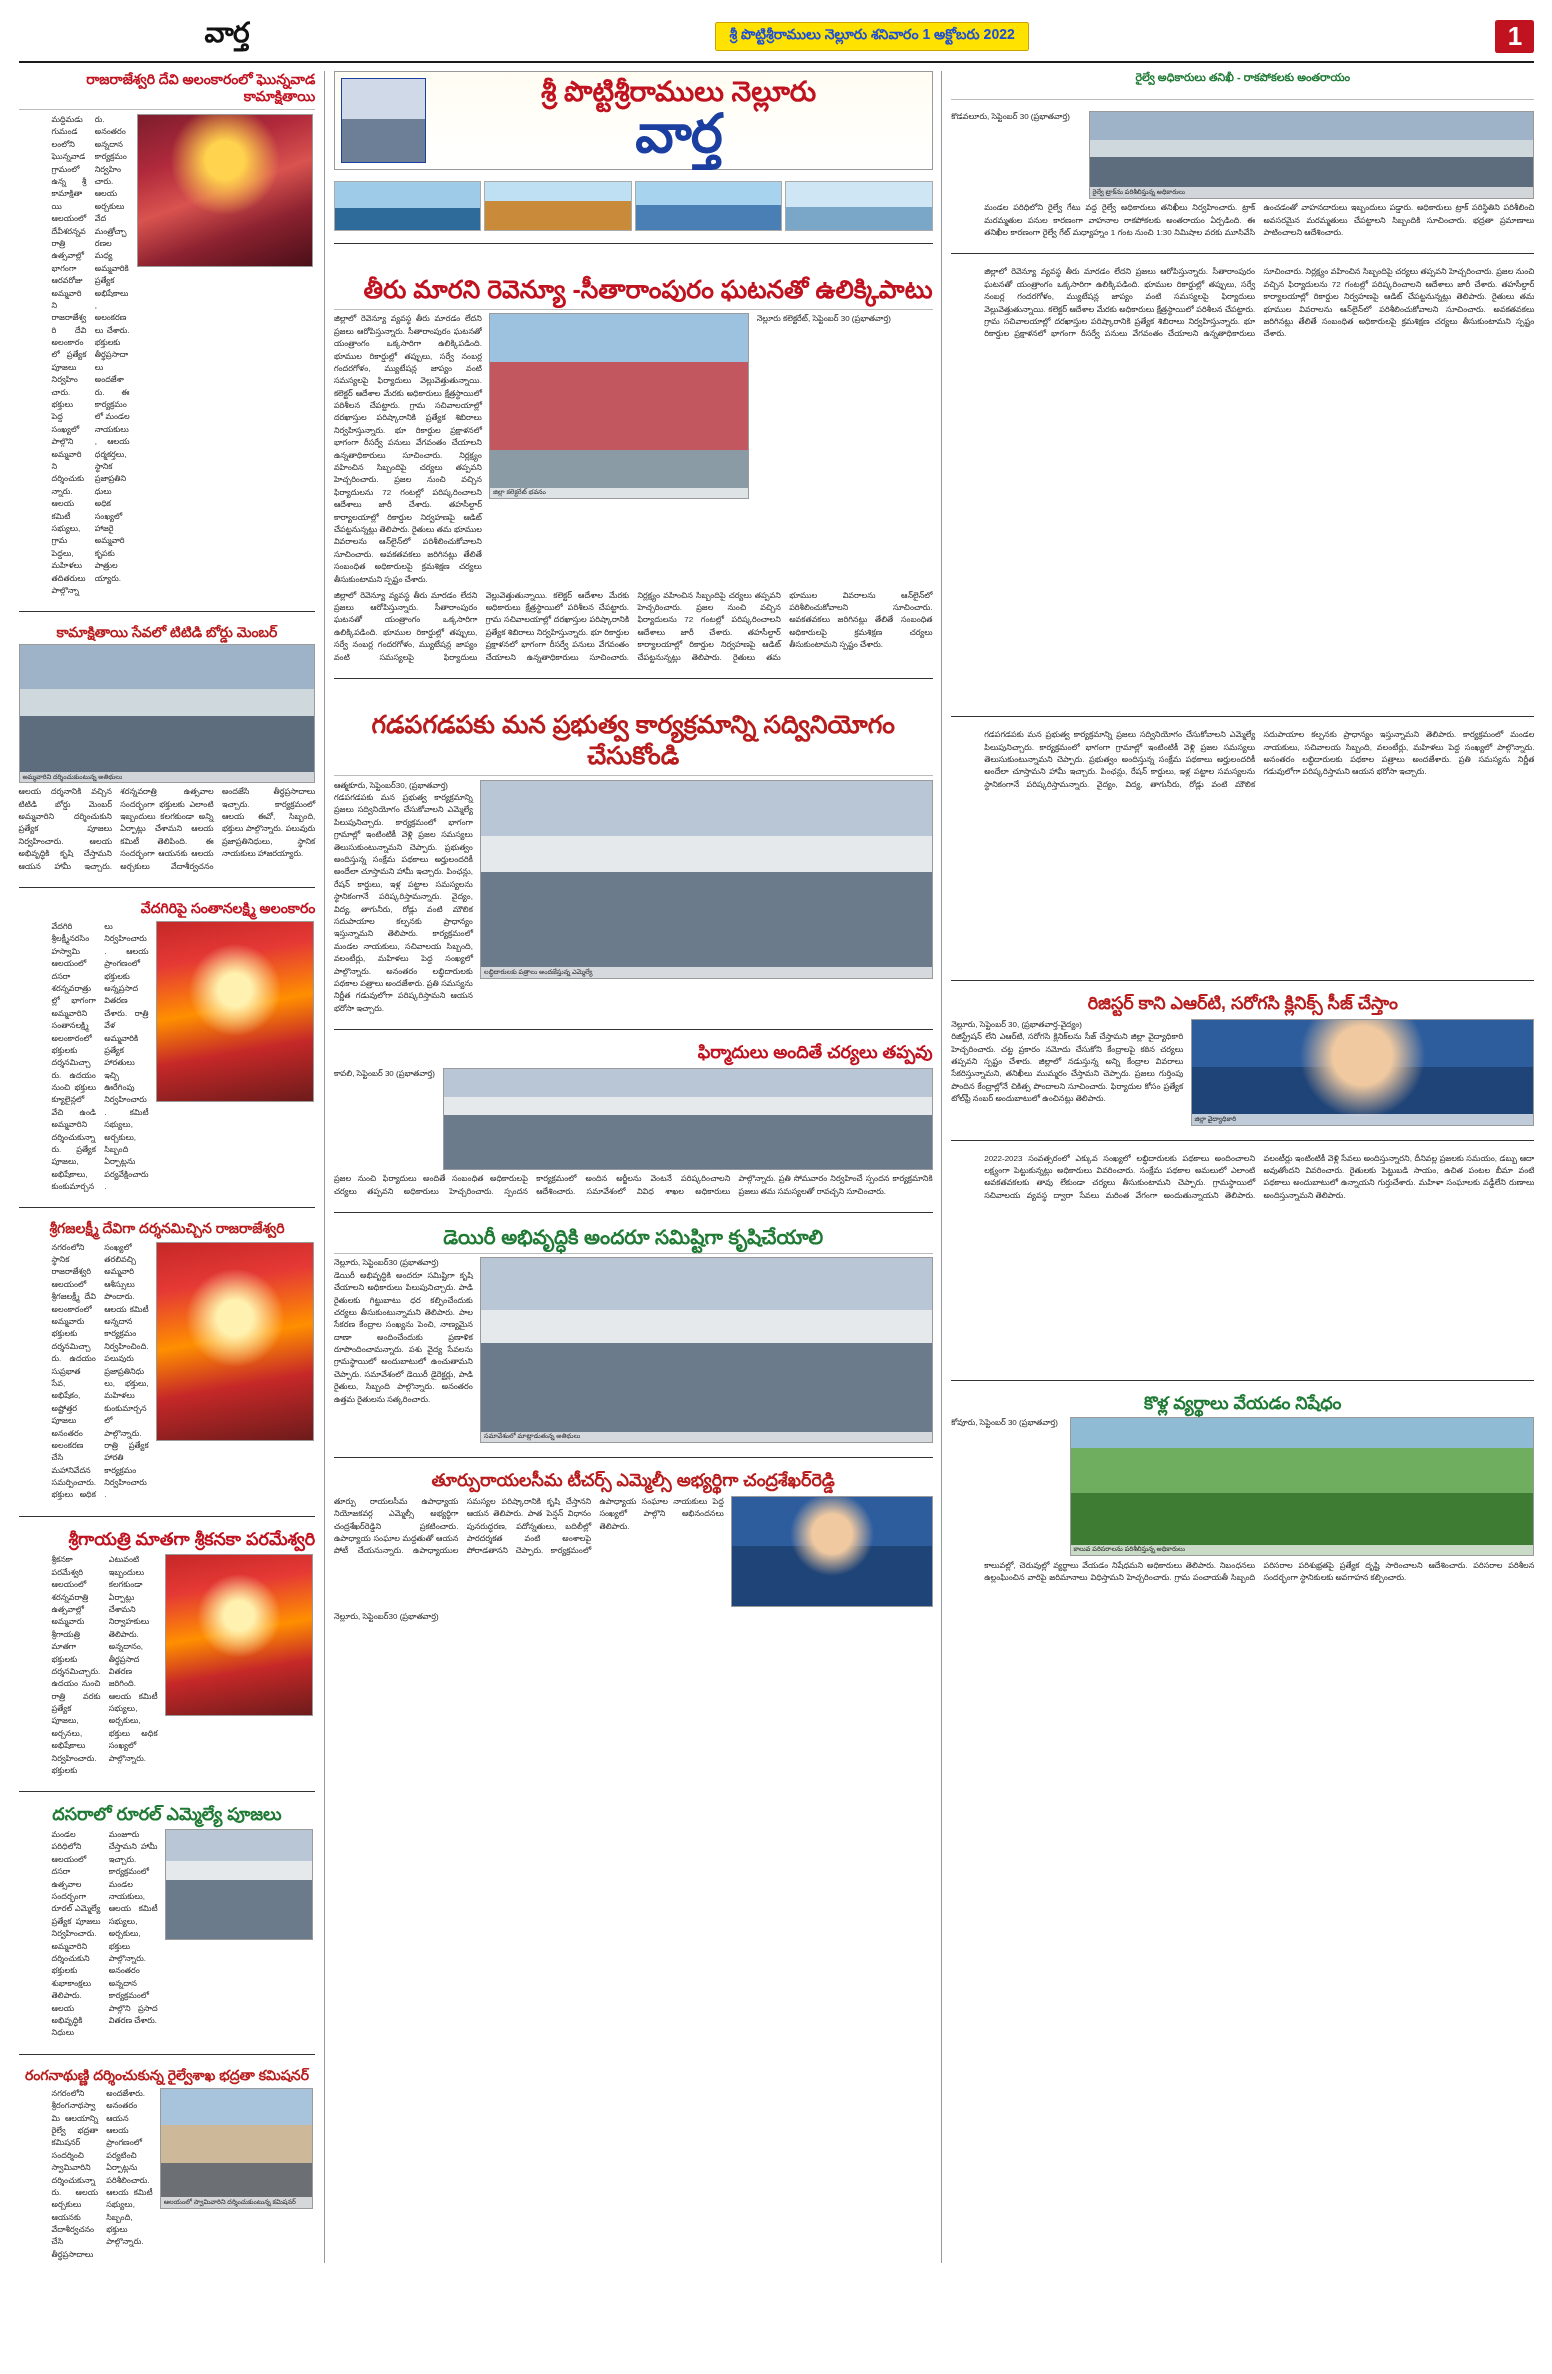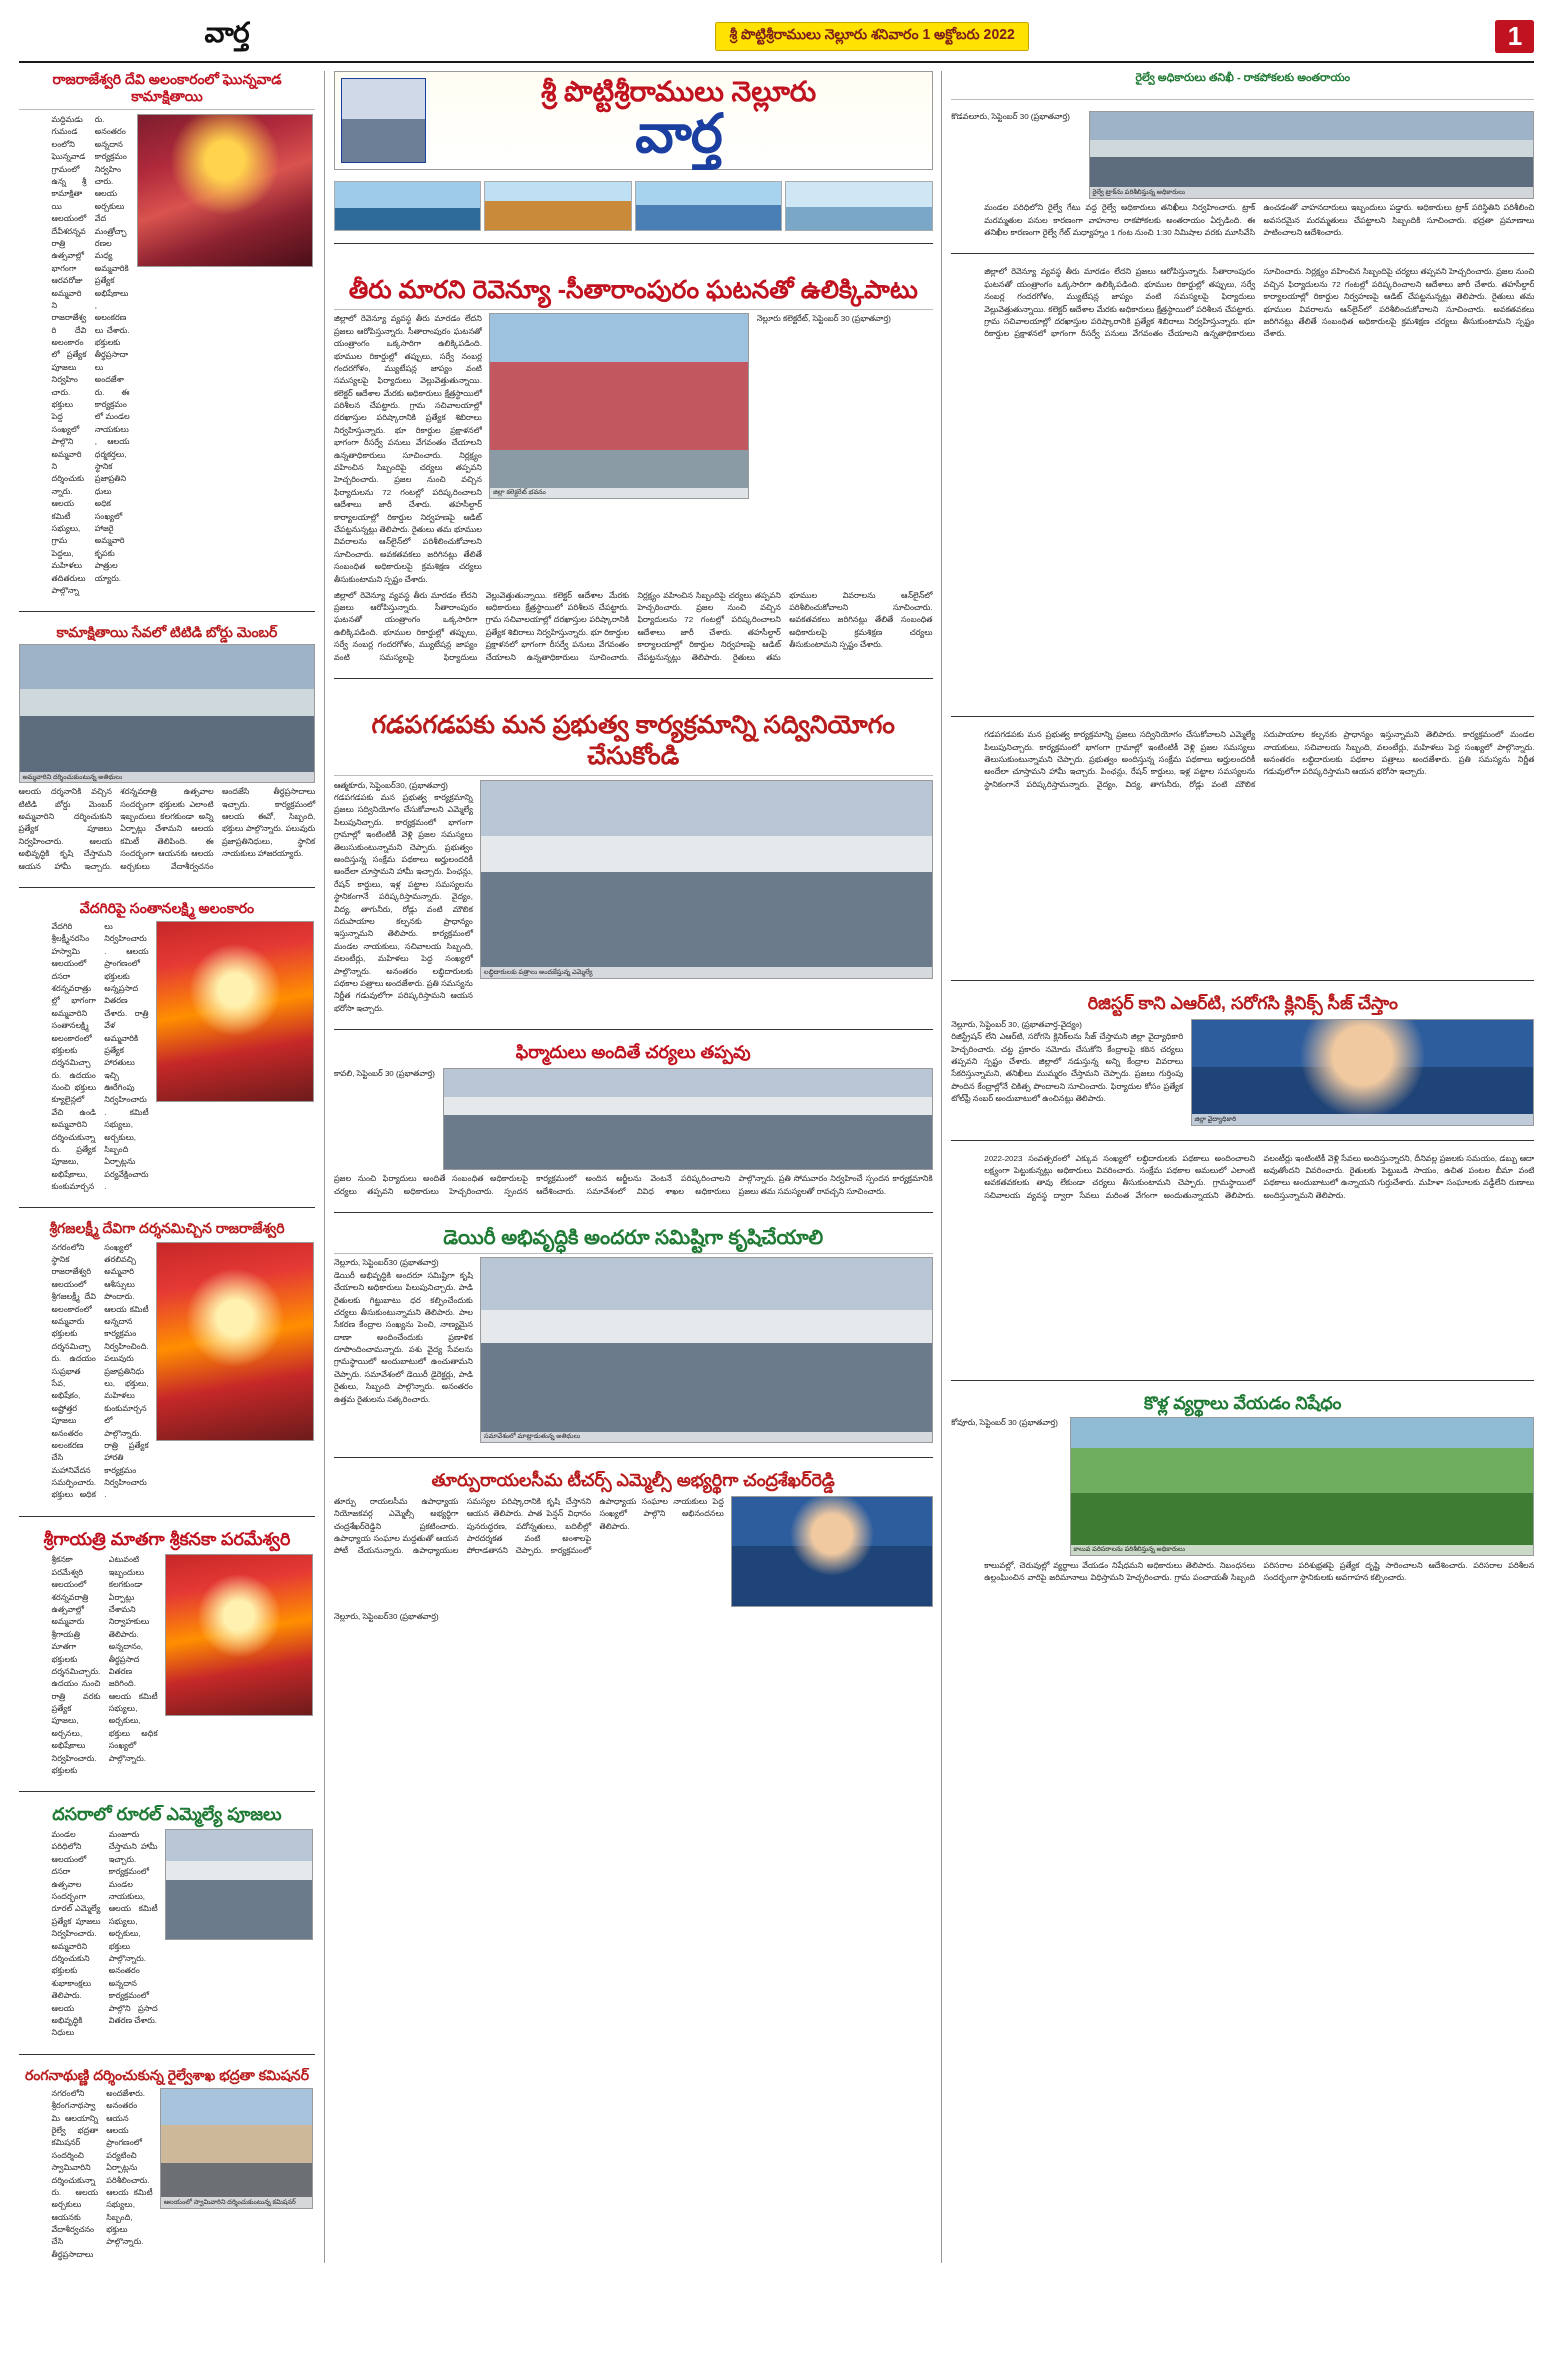--- a/index.html
+++ b/index.html
@@ -33,21 +33,21 @@
     color: #111;
     letter-spacing: -0.9px;
     padding-left: 186px;
   }
   .top-date {
     background: #ffe200;
     border: 0.9px solid #c9a400;
     padding: 3.7px 13px;
     font-size: 14px;
     font-weight: bold;
-    color: #7f1d1d;
+    color: #1d4ed8;
     border-radius: 1.9px;
   }
   .page-no {
     background: #c1121f;
     color: #fff;
     font-size: 26px;
     font-weight: bold;
     width: 39px;
     height: 33px;
     display: flex;
@@ -64,21 +64,21 @@
   }
   .col { display: flex; flex-direction: column; gap: 7.4px; }
   .vr-left { border-right: 0.9px solid #999; padding-right: 8.3px; }
   .vr-mid  { border-right: 0.9px solid #999; padding-right: 8.3px; }
 
   
   .hl-red {
     color: #c1121f;
     font-weight: bold;
     line-height: 1.25;
-    text-align: center;
+    text-align: right;
   }
   .hl-blue {
     color: #b91c1c;
     font-weight: bold;
     line-height: 1.25;
     text-align: center;
   }
   .hl-green {
     color: #1f7a34;
     font-weight: bold;

